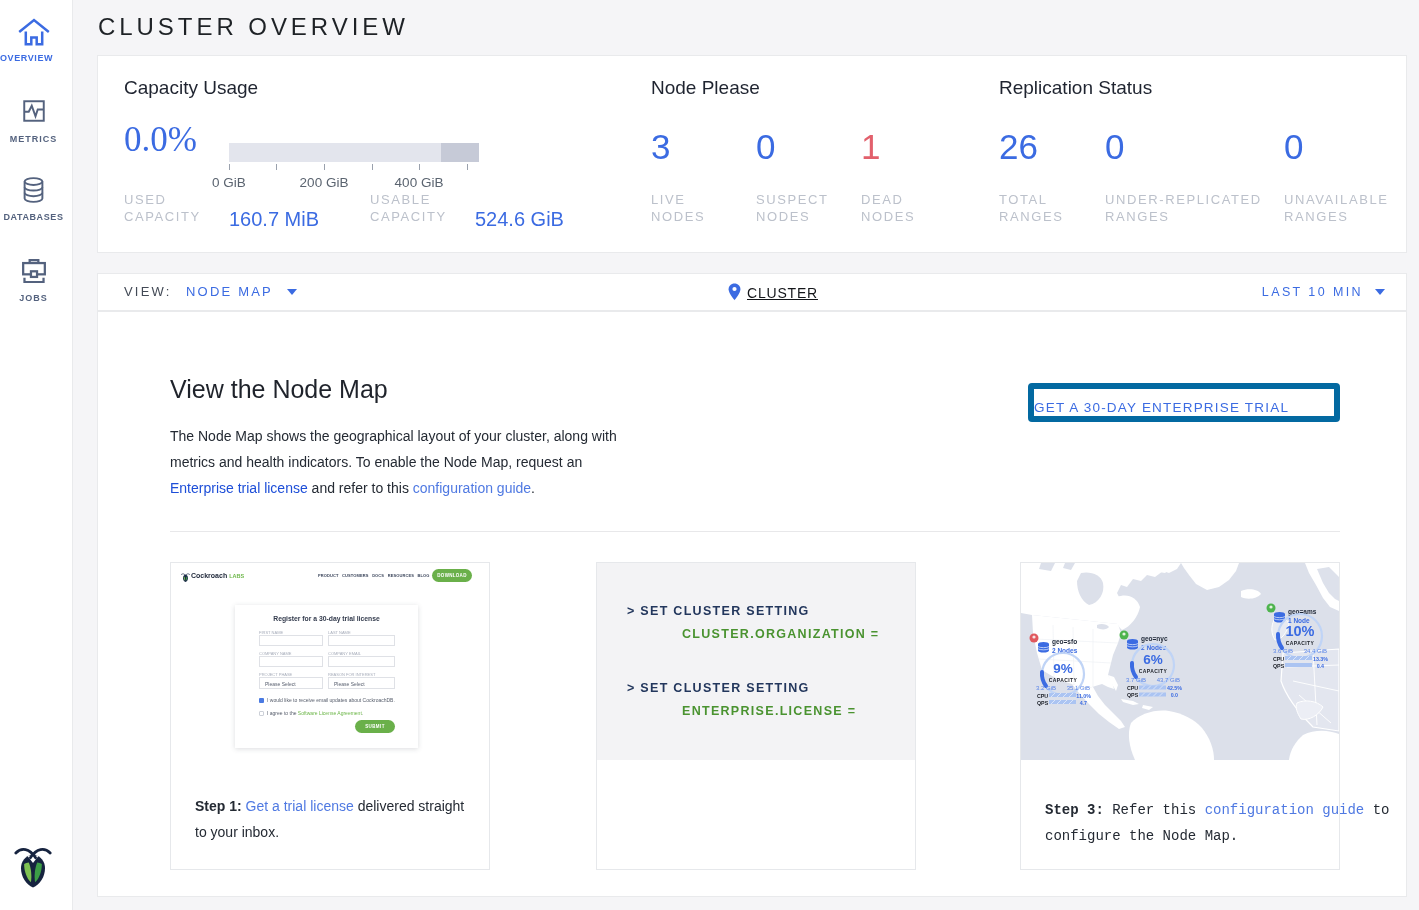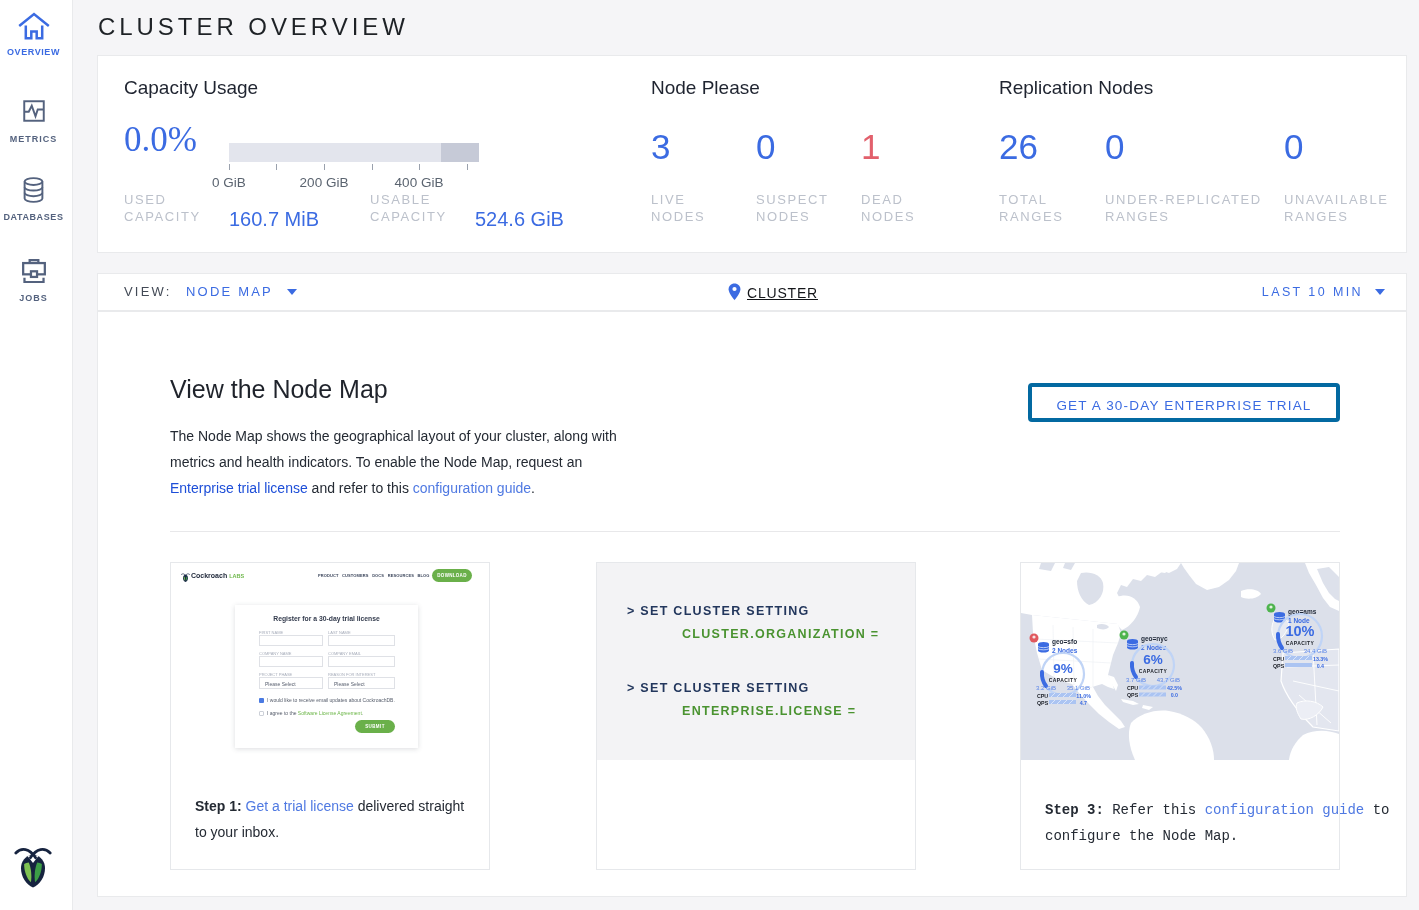--- a/index.html
+++ b/index.html
@@ -11,21 +11,21 @@
 .statlabel { color:#bcc1cb; font-size:13px; letter-spacing:1.6px; line-height:16.5px; font-weight:400; }
 .bignum { font-size:35px; line-height:35px; color:#3b6be2; }
 .sechead { font-size:19px; color:#1f2430; }
 .tri { display:inline-block; width:0; height:0; border-left:5px solid transparent; border-right:5px solid transparent; border-top:6px solid #3b6be2; }
 </style>
 </head>
 <body>
 
 <div class="abs" style="left:0;top:0;width:73px;height:910px;background:#fff;border-right:1px solid #e9eaec;">
 
-  <div class="abs" style="left:0;top:12px;width:67px;text-align:center;">
+  <div class="abs" style="left:0;top:18px;width:67px;">
     <svg width="32" height="29" viewBox="0 0 32 29" style="display:block;margin:0 auto;">
       <polyline points="1.2,14 16,2 30.8,14" fill="none" stroke="#3b6be2" stroke-width="2.5"></polyline>
       <path d="M7.8,13.5 L7.8,26.3 L13.3,26.3 L13.3,19.6 L18.7,19.6 L18.7,26.3 L24.2,26.3 L24.2,13.5" fill="none" stroke="#3b6be2" stroke-width="2.5"></path>
     </svg>
     <div style="margin-top:6px;font-size:9px;font-weight:bold;letter-spacing:0.6px;color:#3b6be2;">OVERVIEW</div>
   </div>
 
   <div class="abs" style="left:0;top:99px;width:67px;text-align:center;">
     <svg width="24" height="24" viewBox="0 0 32 32" style="display:block;margin:0 auto;">
       <rect x="3" y="3" width="26" height="26" fill="none" stroke="#54627e" stroke-width="2.6"></rect>
@@ -91,21 +91,21 @@
   <div class="abs blue" style="left:377px;top:152px;font-size:20px;">524.6 GiB</div>
 
   <div class="abs sechead" style="left:553px;top:21px;">Node Please</div>
   <div class="abs bignum" style="left:553px;top:73px;">3</div>
   <div class="abs bignum" style="left:658px;top:73px;">0</div>
   <div class="abs bignum" style="left:763px;top:73px;color:#e2606c;">1</div>
   <div class="abs statlabel" style="left:553px;top:136px;">LIVE<br>NODES</div>
   <div class="abs statlabel" style="left:658px;top:136px;">SUSPECT<br>NODES</div>
   <div class="abs statlabel" style="left:763px;top:136px;">DEAD<br>NODES</div>
 
-  <div class="abs sechead" style="left:901px;top:21px;">Replication Nodes</div>
+  <div class="abs sechead" style="left:901px;top:21px;">Replication Status</div>
   <div class="abs bignum" style="left:901px;top:73px;">26</div>
   <div class="abs bignum" style="left:1007px;top:73px;">0</div>
   <div class="abs bignum" style="left:1186px;top:73px;">0</div>
   <div class="abs statlabel" style="left:901px;top:136px;">TOTAL<br>RANGES</div>
   <div class="abs statlabel" style="left:1007px;top:136px;">UNDER-REPLICATED<br>RANGES</div>
   <div class="abs statlabel" style="left:1186px;top:136px;">UNAVAILABLE<br>RANGES</div>
 </div>
 
 <div class="panel" style="left:97px;top:273px;width:1310px;height:38px;">
   <div class="abs" style="left:26px;top:10px;font-size:13px;letter-spacing:2.2px;color:#434a56;">VIEW:</div>
@@ -118,21 +118,21 @@
     </svg>
   </div>
   <div class="abs" style="left:649px;top:11px;font-size:14px;letter-spacing:0.8px;color:#14161a;text-decoration:underline;">CLUSTER</div>
   <div class="abs blue" style="left:1160px;top:11px;width:105px;text-align:right;font-size:12.5px;letter-spacing:2.4px;">LAST 10 MIN</div>
   <div class="abs tri" style="left:1277px;top:15px;"></div>
 </div>
 
 <div class="panel" style="left:97px;top:311px;width:1310px;height:586px;">
   <div class="abs" style="left:72px;top:63px;font-size:25px;color:#1f232b;">View the Node Map</div>
   <div class="abs" style="left:72px;top:111px;white-space:nowrap;font-size:14px;line-height:26px;color:#242a33;">The Node Map shows the geographical layout of your cluster, along with<br>metrics and health indicators. To enable the Node Map, request an<br><span style="color:#1d4ed8;">Enterprise trial license</span> and refer to this <span style="color:#4f79e2;">configuration guide</span>.</div>
-  <div class="abs" style="left:930px;top:71px;width:312px;height:39px;border:4px solid #0369a1;border-radius:4px;background:#fff;text-align:center;line-height:37px;font-size:13.5px;letter-spacing:1.2px;color:#3b6be2;">GET A 30-DAY ENTERPRISE TRIAL</div>
+  <div class="abs" style="left:930px;top:71px;width:312px;height:39px;border:6px solid #0369a1;border-radius:4px;background:#fff;text-align:left;line-height:37px;font-size:13.5px;letter-spacing:1.2px;color:#3b6be2;">GET A 30-DAY ENTERPRISE TRIAL</div>
   <div class="abs" style="left:72px;top:219px;width:1170px;height:1px;background:#e8e8ea;"></div>
 
   <div class="abs" style="left:72px;top:250px;width:320px;height:308px;border:1px solid #e6e8eb;background:#fff;">
 
     <div class="abs" style="left:10px;top:6px;">
       <svg width="9" height="11" viewBox="0 0 40 46">
         <path d="M2,9 C8,4.5 15,6 19.5,13" fill="none" stroke="#1b2b47" stroke-width="3" stroke-linecap="round"></path>
         <path d="M38,9 C32,4.5 25,6 20.5,13" fill="none" stroke="#1b2b47" stroke-width="3" stroke-linecap="round"></path>
         <path d="M20,10 C13,13 9,18 9,25 C9,34 14,41 20,43.5 C26,41 31,34 31,25 C31,18 27,13 20,10 Z" fill="#1b2b47"></path>
         <path d="M12,21 C12,27 14.5,34 18.2,37.5 C18.8,33 18,25 15.5,20.2 Z" fill="#7cc153"></path>

